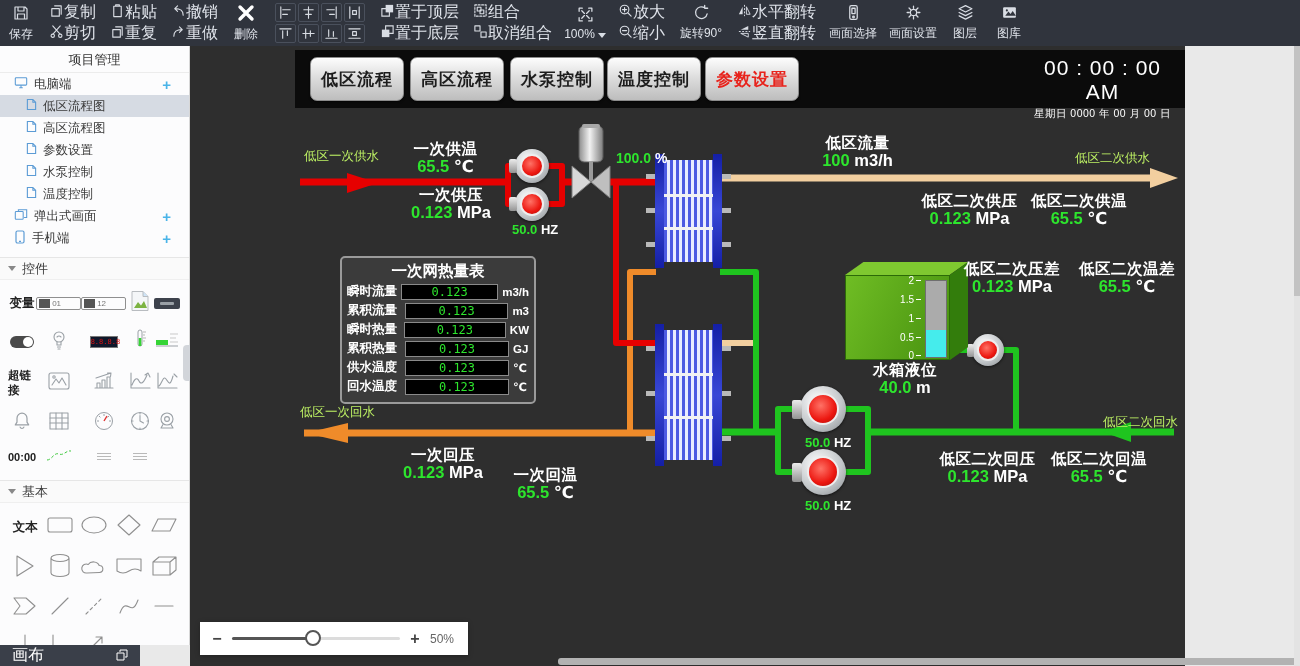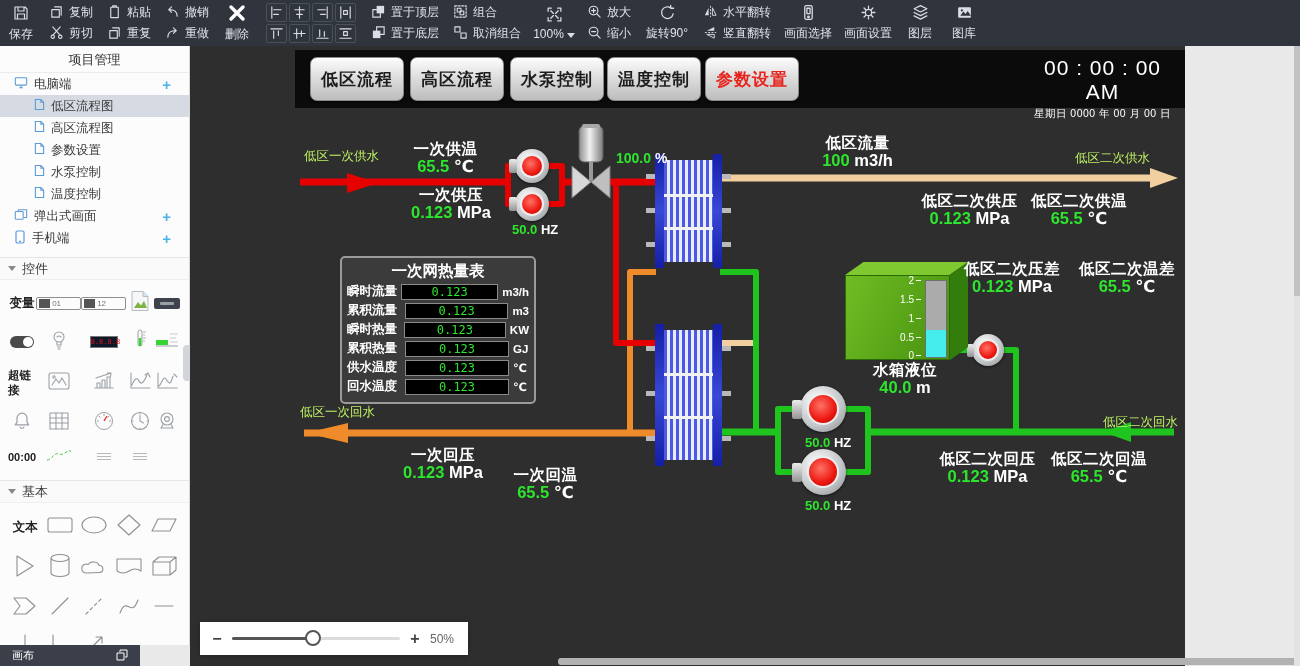--- a/index.html
+++ b/index.html
@@ -5,34 +5,34 @@
   * { margin:0; padding:0; box-sizing:border-box; }
   html,body { width:1300px; height:666px; overflow:hidden; background:#e9e9e9;
     font-family:"Liberation Sans","DejaVu Sans",sans-serif; }
 
   
   .toolbar{position:absolute;left:0;top:0;width:1300px;height:46px;background:#30343d;
     display:flex;align-items:center;color:#dfe3ea;z-index:50;}
   .tb-big{display:flex;flex-direction:column;align-items:center;justify-content:center;
     min-width:42px;height:46px;font-size:12px;gap:1px;cursor:default;}
   .tb-col{display:flex;flex-direction:column;justify-content:center;gap:3px;margin:0 7px;height:46px;}
-  .tb-sm{display:flex;align-items:center;gap:5px;font-size:12px;height:18px;white-space:nowrap;}
+  .tb-sm{display:flex;align-items:center;font-size:16px;height:18px;white-space:nowrap;}
   .ic{stroke:#d9dde4;fill:none;stroke-width:1.2;stroke-linecap:round;stroke-linejoin:round;}
   .agrid{display:grid;grid-template-columns:repeat(4,21px);grid-auto-rows:19px;gap:2px;margin:0 8px;}
   .agrid div{border:1px solid #4a505c;border-radius:2px;display:flex;align-items:center;justify-content:center;}
   .caret{width:0;height:0;border-left:4px solid transparent;border-right:4px solid transparent;
     border-top:5px solid #d9dde4;display:inline-block;margin-left:3px;}
 
   
   .sidebar{position:absolute;left:0;top:46px;width:190px;height:599px;background:#fcfcfd;
     border-right:1px solid #d7d7d7;z-index:40;color:#3a3a3a;}
   .sb-title{height:27px;line-height:27px;text-align:center;font-size:13px;color:#333;
     border-bottom:1px solid #ececec;}
   .trow{height:22px;display:flex;align-items:center;font-size:12.5px;gap:6px;padding-left:14px;position:relative;}
-  .trow.child{padding-left:34px;}
+  .trow.child{padding-left:26px;}
   .trow.sel{background:#d6dbe3;}
   .trow .plus{position:absolute;right:18px;color:#49b4e8;font-size:15px;font-weight:bold;}
   .tic{stroke:#5b9bd5;fill:none;stroke-width:1.2;}
   .sec-hd{height:23px;display:flex;align-items:center;gap:6px;padding-left:8px;font-size:13px;color:#3c3c3c;
     border-top:1px solid #e6e6e6;border-bottom:1px solid #efefef;background:#fafafa;margin-top:8px;}
   .sec-caret{width:0;height:0;border-left:4px solid transparent;border-right:4px solid transparent;
     border-top:5px solid #888;}
   .ctl-grid{display:grid;grid-template-columns:repeat(5,1fr);row-gap:13px;padding:10px 8px 6px 8px;
     align-items:center;justify-items:center;}
   .cic{stroke:#9aa0a6;fill:none;stroke-width:1.1;stroke-linecap:round;stroke-linejoin:round;}
@@ -41,21 +41,21 @@
   .ctl-toggle{width:45px;height:13px;border:1px solid #8f8f8f;border-radius:2px;display:flex;align-items:center;font-size:8px;color:#777;}
   .ctl-toggle b{display:block;width:11px;height:9px;background:#555;margin:0 2px;}
   .ctl-btnico{width:26px;height:11px;background:#3d424c;border-radius:2px;display:flex;align-items:center;justify-content:center;}
   .ctl-btnico i{display:block;width:14px;height:3px;background:#9aa0a6;border-radius:1px;}
   .ctl-switch{width:24px;height:12px;background:#4a4a4a;border-radius:6px;position:relative;}
   .ctl-switch i{position:absolute;right:1px;top:1px;width:10px;height:10px;border-radius:50%;background:#fff;}
   .ctl-led{width:28px;height:12px;background:#0f172a;border:1px solid #777;color:#e01212;
     font-family:"DejaVu Sans Mono",monospace;font-size:7px;line-height:10px;text-align:center;}
   .tinybars{width:14px;height:8px;background:repeating-linear-gradient(#b9b9b9 0 1px,transparent 1px 3px);}
   .canvas-tab{position:absolute;left:0;top:645px;width:140px;height:21px;background:#3a3f49;color:#fff;
-    display:flex;align-items:center;font-size:11px;padding:0 12px;z-index:45;}
+    display:flex;align-items:center;font-size:16px;padding:0 12px;z-index:45;}
   .canvas-tab .rsico{margin-left:auto;}
   .sb-handle{position:absolute;right:-1px;top:299px;width:7px;height:36px;background:#d2d5da;border-radius:4px 0 0 4px;}
 
   
   .main{position:absolute;left:190px;top:46px;width:1110px;height:620px;background:#e9e9e9;}
   .canvas{position:absolute;left:0;top:0;width:995px;height:620px;background:#2e2e2e;overflow:hidden;}
   .cv-topbar{position:absolute;left:105px;top:4px;width:890px;height:58px;background:#0b0b0b;}
   .navbtn{position:absolute;top:7px;width:94px;height:44px;border:1px solid #8b8b8b;border-radius:7px;
     background:linear-gradient(#fdfdfd,#dedede 45%,#bdbdbd);display:flex;align-items:center;justify-content:center;
     font-size:17px;font-weight:bold;color:#1d1d1d;letter-spacing:1px;box-shadow:inset 0 1px 0 #fff,0 1px 2px #000a;cursor:pointer;}

